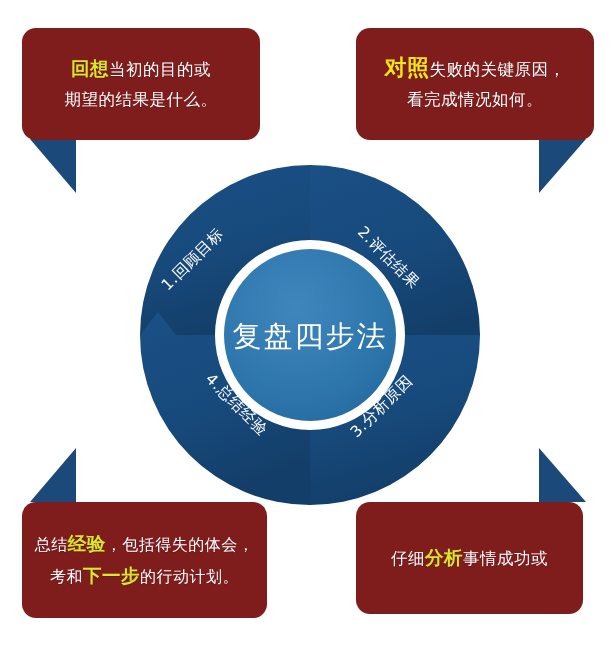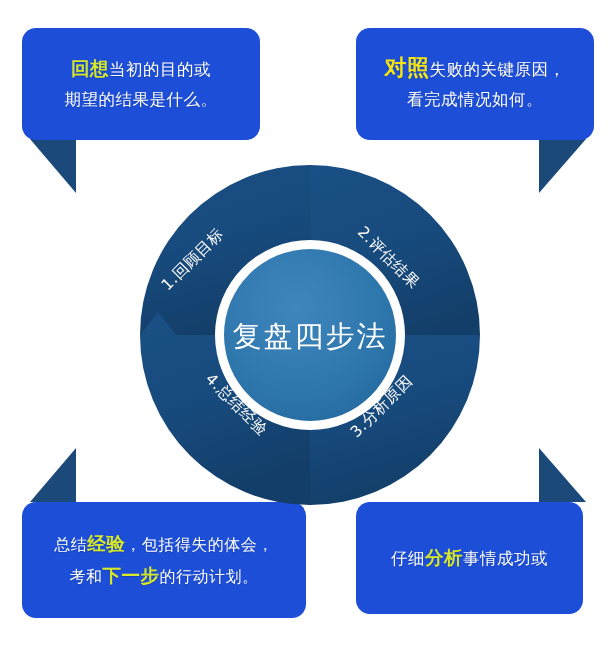--- a/index.html
+++ b/index.html
@@ -20,21 +20,21 @@
     left: 0;
     top: 0;
     width: 616px;
     height: 646px;
   }
 
   
   .callout {
     position: absolute;
     box-sizing: border-box;
-    background: #1d4ed8;
+    background: #7f1d1d;
     border-radius: 14px;
     color: #ffffff;
     text-align: center;
     display: flex;
     flex-direction: column;
     align-items: center;
     justify-content: center;
     font-size: 16.5px;
     line-height: 30px;
     letter-spacing: 0.5px;
@@ -51,21 +51,21 @@
     font-size: 18.5px;
   }
   .hl-y {
     color: #f4e513;
     font-weight: bold;
     font-size: 22px;
   }
 
   #callout-tl { left: 22px;  top: 28px;  width: 238px; height: 112px; }
   #callout-tr { left: 356px; top: 28px;  width: 238px; height: 112px; }
-  #callout-bl { left: 22px;  top: 502px; width: 284px; height: 116px; }
+  #callout-bl { left: 22px;  top: 502px; width: 245px; height: 116px; }
   #callout-br { left: 356px; top: 502px; width: 227px; height: 112px; }
 
   #callout-bl { font-size: 16px; line-height: 31px; }
 
   
   .tail {
     position: absolute;
     width: 0;
     height: 0;
     z-index: 3;

